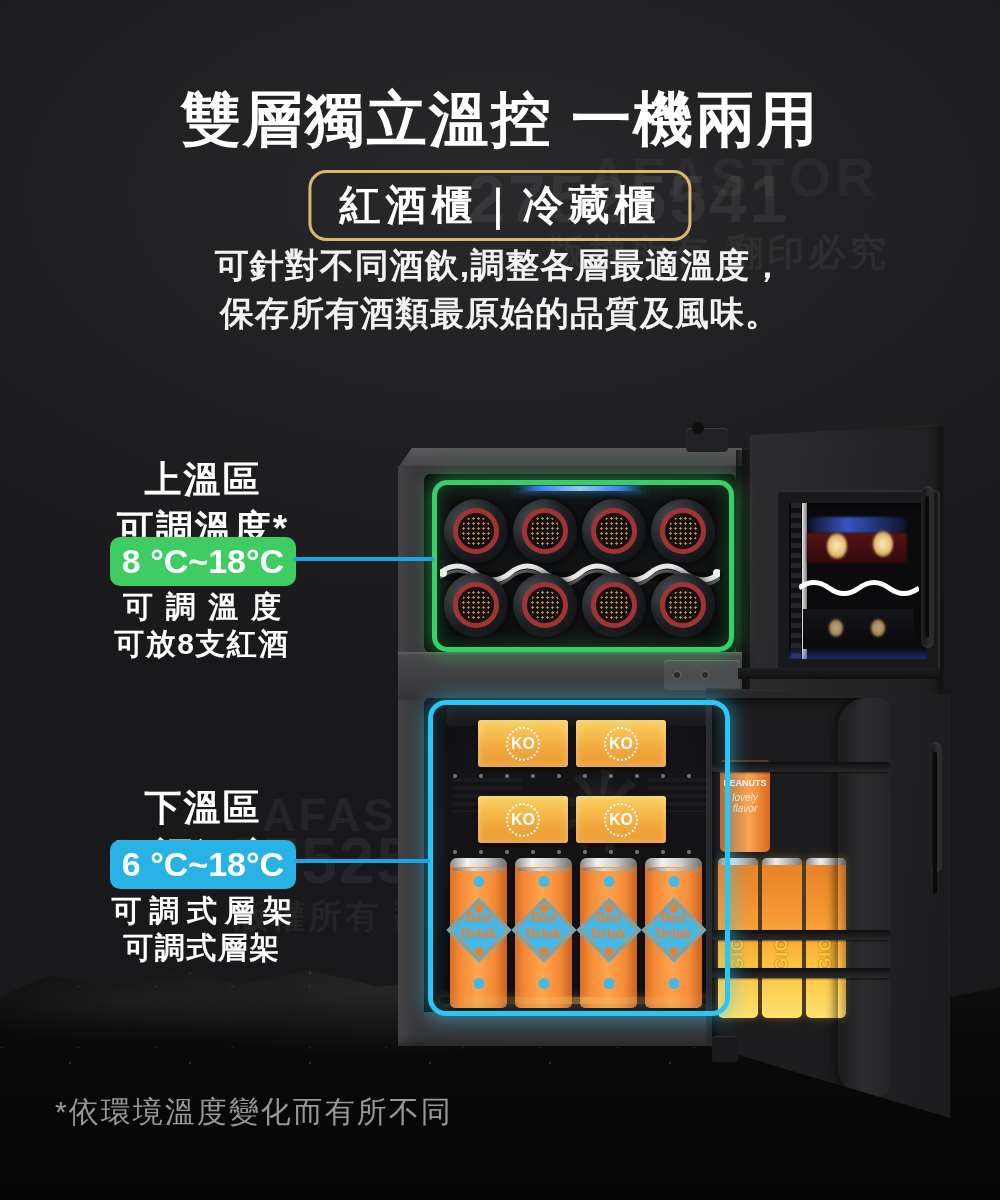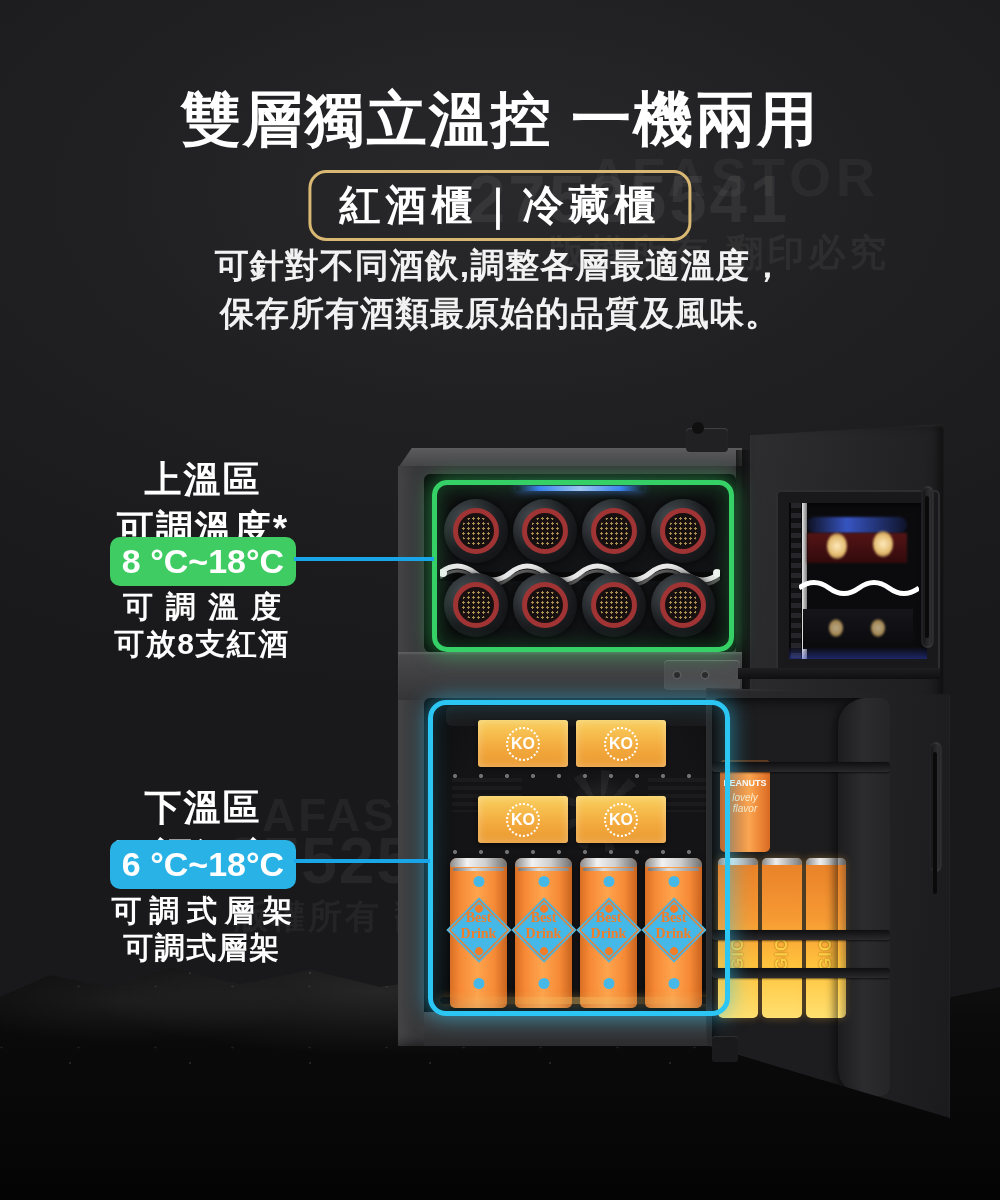--- a/index.html
+++ b/index.html
@@ -415,13 +415,14 @@
     <div>下溫區</div>
     <div>可調溫度*</div>
   </div>
   <div class="anno temp-badge cyan" style="left:110px;top:840px;">6 °C~18°C</div>
   <div class="connector" style="left:294px;top:859px;width:136px;"></div>
   <div class="anno shelf-note" style="left:106px;top:894px;">
     <div class="sp-mid">可調式層架</div>
     <div class="sp-sm" style="margin-top:4px;">可調式層架</div>
   </div>
 
+  <div class="footnote">*依環境溫度變化而有所不同</div>
 </div>
 
 </body></html>

